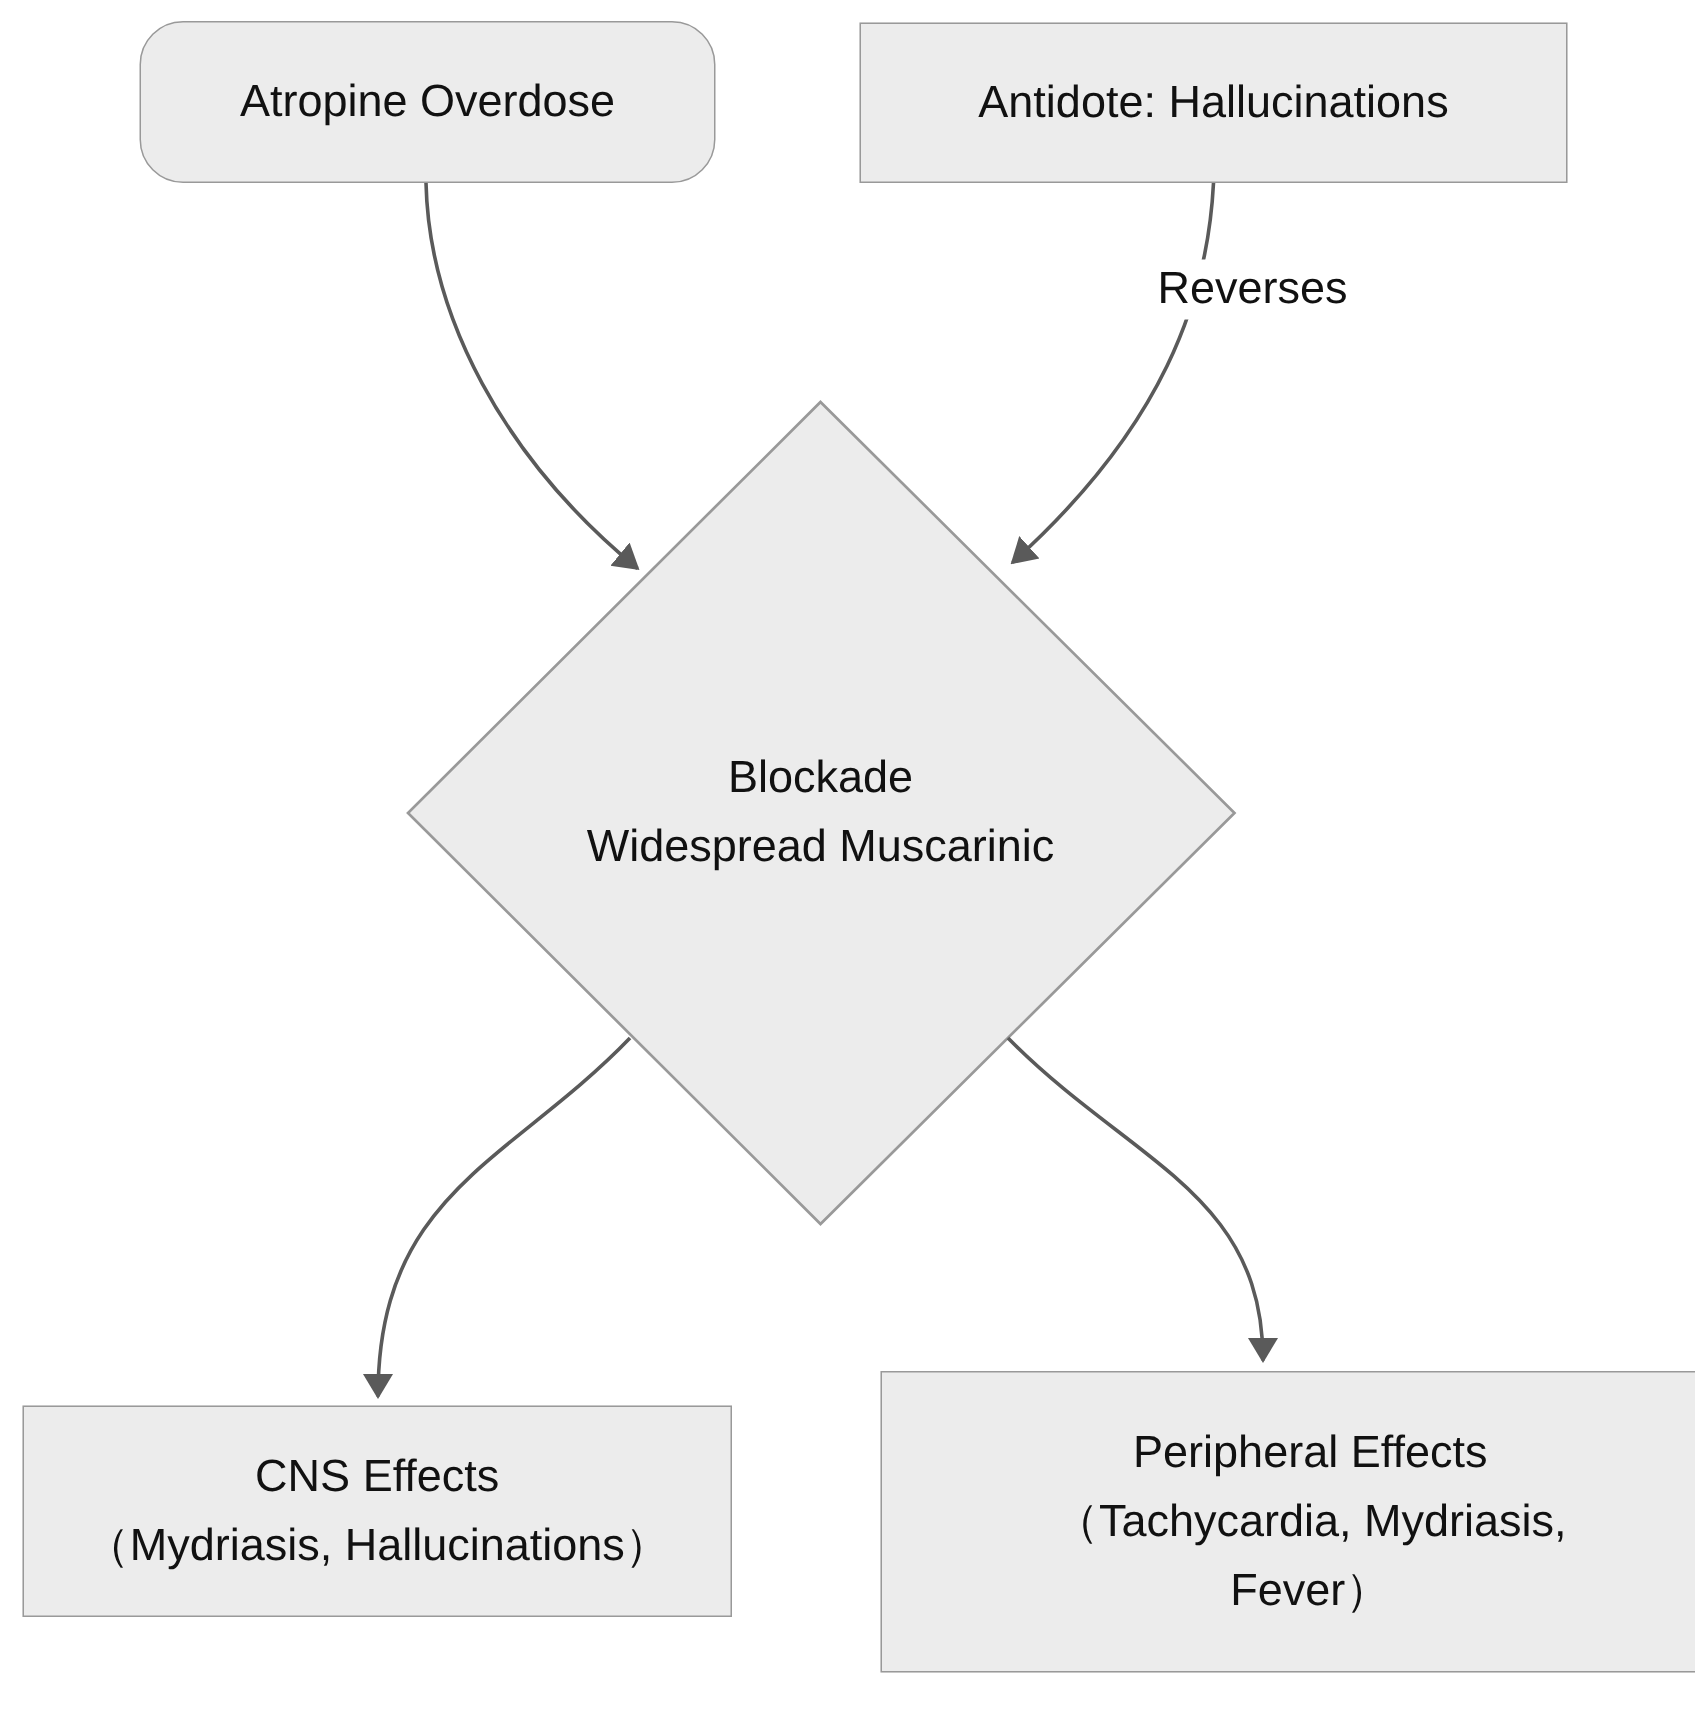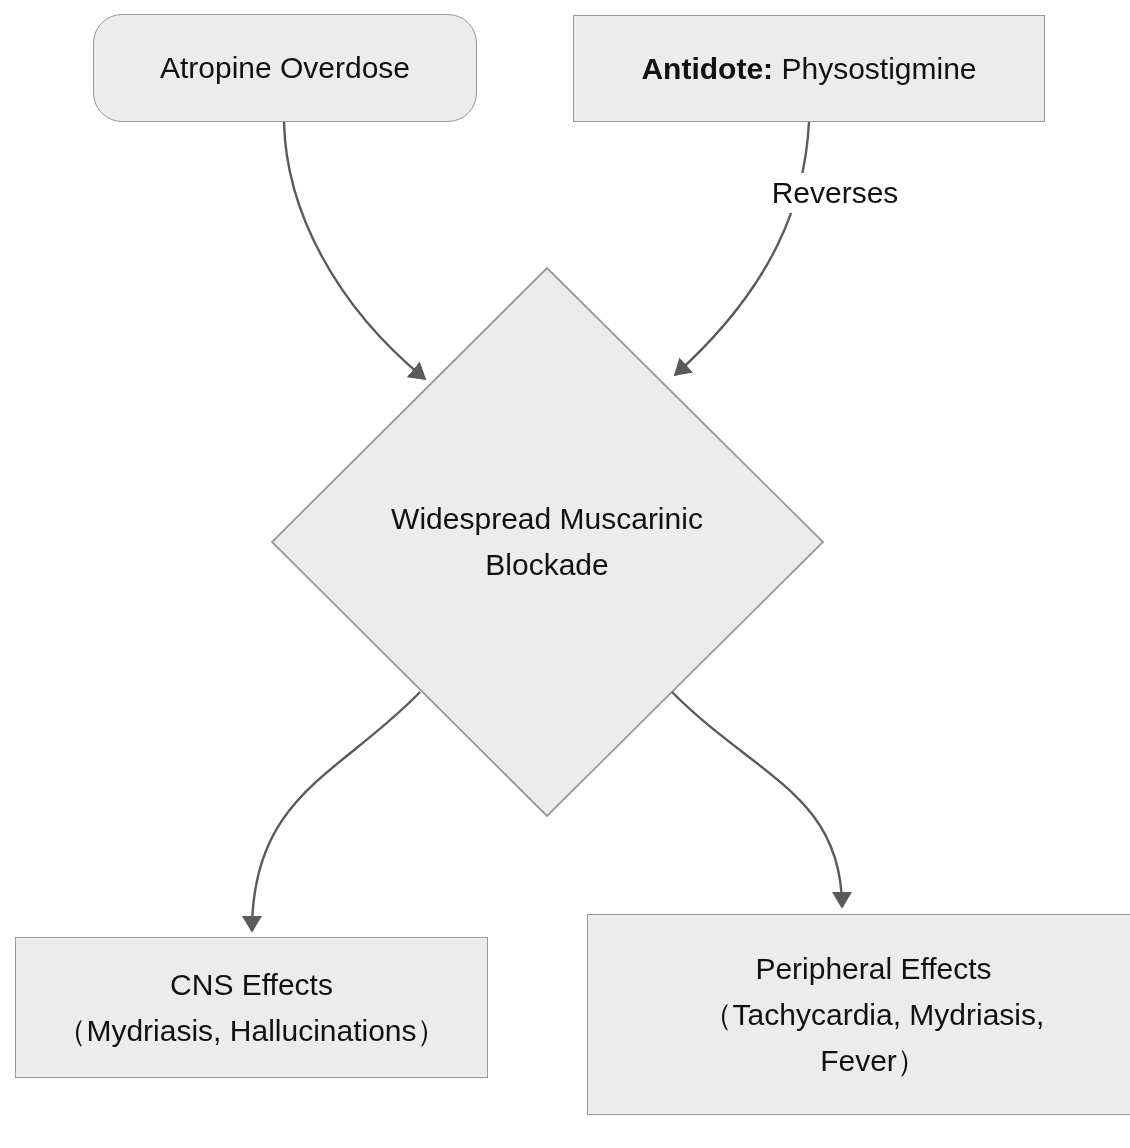--- a/index.html
+++ b/index.html
@@ -42,21 +42,21 @@
     color:var(--text);
   }
   .edge-label{
     position:absolute;
     background:var(--background);
     padding:0 6px;
     font-size:30px;line-height:40px;
     text-align:center;
     color:var(--text);
   }
-  .bold{font-weight:bold;}
+  .bold{font-weight:normal;}
 </style>
 </head>
 <body>
 
 <div class="canvas">
 
   <svg class="edges" width="1130" height="1148" viewBox="0 0 1130 1148">
     <defs>
       <marker id="arrow" viewBox="0 0 10 12" refX="9" refY="6" markerWidth="7" markerHeight="9" orient="auto">
         <path class="arrowhead" d="M0,0 L10,6 L0,12 z"></path>
@@ -71,29 +71,29 @@
     <path class="edge" d="M672,692 C754,775 842,795 842,907" marker-end="url(#arrow)"></path>
   </svg>
 
   <div class="node" style="left:93px;top:14px;width:384px;height:108px;border-radius:29px;">
     <div>Atropine Overdose</div>
   </div>
 
   <div class="node" style="left:573px;top:15px;width:472px;height:107px;">
     <div>
       <span class="bold">Antidote:</span>
-      <span>Physostigmine</span>
+      <span>Hallucinations</span>
     </div>
   </div>
 
   <div class="edge-label" style="left:741px;top:173px;width:128px;margin-left:24px;">Reverses</div>
 
   <div class="free-label" style="left:377px;top:496px;width:340px;height:92px;">
+    <div>Blockade</div>
     <div>Widespread Muscarinic</div>
-    <div>Blockade</div>
   </div>
 
   <div class="node" style="left:15px;top:937px;width:473px;height:141px;">
     <div>CNS Effects</div>
     <div>（Mydriasis, Hallucinations）</div>
   </div>
 
   <div class="node" style="left:587px;top:914px;width:552px;height:201px;padding-left:21px;">
     <div>Peripheral Effects</div>
     <div>（Tachycardia, Mydriasis,</div>

